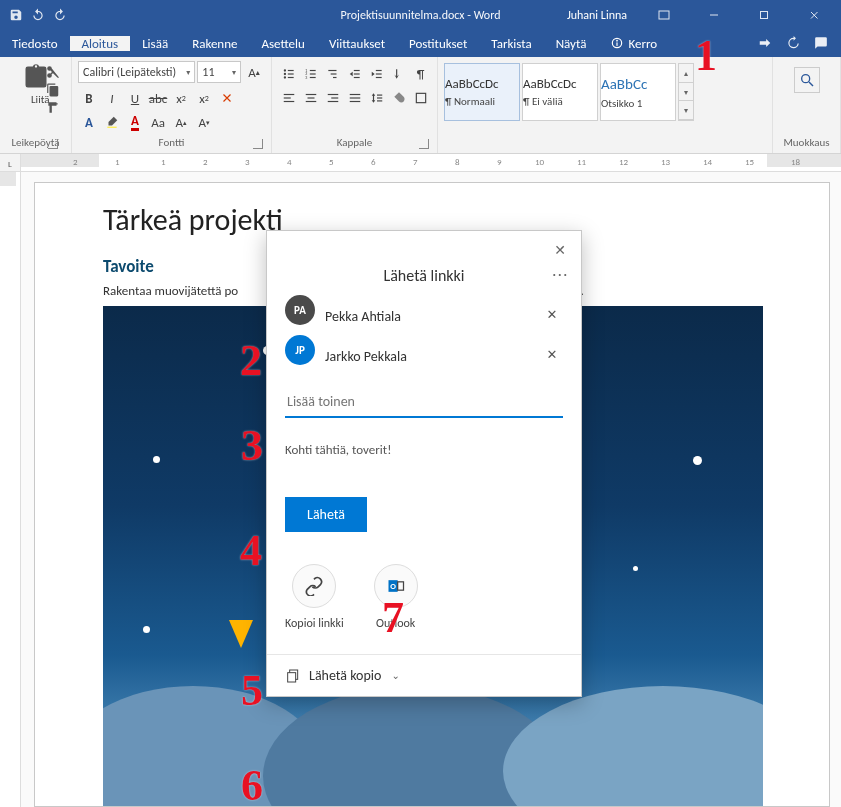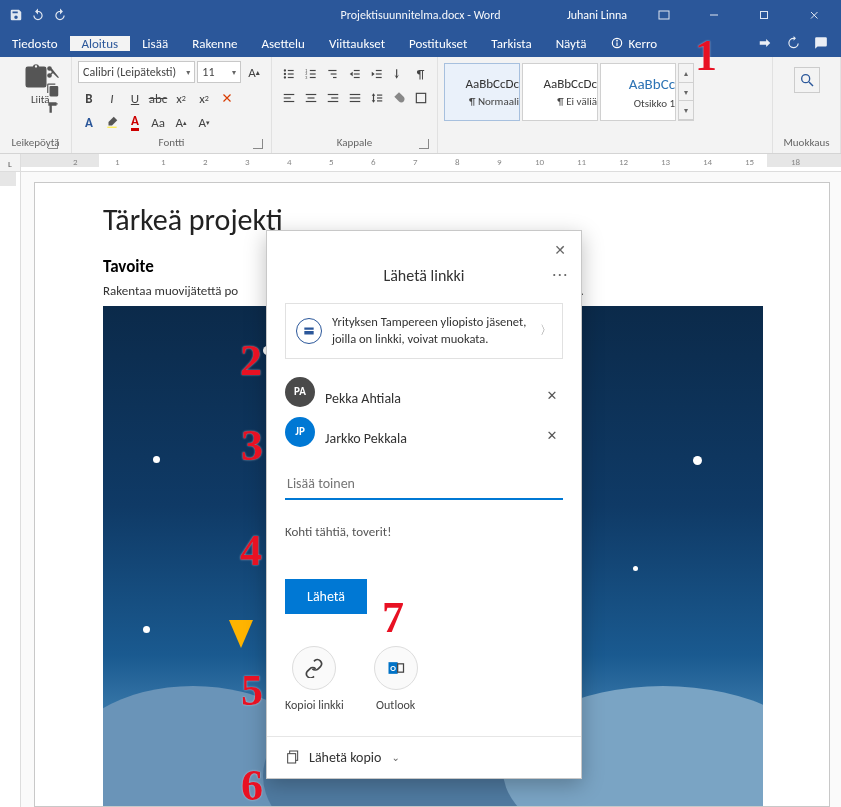--- a/index.html
+++ b/index.html
@@ -33,42 +33,42 @@
 .font-row1{display:flex;gap:2px;margin-bottom:4px}
 .font-name{width:118px;height:22px;border:1px solid #c8c8c8;background:#fff;font-size:12px;padding:2px 4px;display:flex;align-items:center;justify-content:space-between}
 .font-size{width:44px;height:22px;border:1px solid #c8c8c8;background:#fff;font-size:12px;padding:2px 4px;display:flex;align-items:center;justify-content:space-between}
 .dd-arrow{font-size:8px;color:#666}
 .font-row2,.font-row3{display:flex;gap:1px;align-items:center;margin-bottom:2px}
 .rbtn{width:22px;height:22px;display:flex;align-items:center;justify-content:center;border:1px solid transparent;font-size:13px}
 .rbtn svg{width:14px;height:14px;fill:#444}
 .para-group{width:166px}
 .styles-group{flex:1;display:flex;flex-direction:column}
 .styles-row{display:flex;gap:2px;flex:1;align-items:flex-start;padding-top:2px}
-.style-box{width:76px;height:58px;border:1px solid #d0d0d0;background:#fff;display:flex;flex-direction:column;align-items:flex-end;justify-content:center;font-size:11px}
+.style-box{width:76px;height:58px;border:1px solid #d0d0d0;background:#fff;display:flex;flex-direction:column;align-items:flex-start;justify-content:center;font-size:11px}
 .style-box.sel{border:1px solid #a7c0de;background:#eaf1fa}
 .style-preview{font-size:13px;color:#333;margin-bottom:4px}
 .style-preview.heading{color:#2e74b5;font-size:15px}
 .style-scroll{width:16px;height:58px;border:1px solid #d0d0d0;display:flex;flex-direction:column}
 .style-scroll div{flex:1;display:flex;align-items:center;justify-content:center;font-size:8px;color:#666;border-bottom:1px solid #d0d0d0}
 .edit-group{width:68px;align-items:center;justify-content:flex-start;padding-top:10px}
 .edit-icon{width:26px;height:26px;border:1px solid #ccc;display:flex;align-items:center;justify-content:center;margin-bottom:6px}
 .edit-icon svg{width:16px;height:16px;fill:#2b579a}
 
 .ruler-h{height:18px;background:#fff;border-bottom:1px solid #ddd;position:relative;font-size:9px;color:#888;overflow:hidden}
 .ruler-h .shade{position:absolute;top:0;bottom:4px;background:#e6e6e6}
 .ruler-corner{position:absolute;left:0;top:0;width:21px;height:18px;background:#f3f3f3;border-right:1px solid #ddd;display:flex;align-items:center;justify-content:center;font-size:9px;color:#555}
 .ruler-ticks{position:absolute;left:21px;right:0;top:0;bottom:0}
 .ruler-ticks span{position:absolute;top:2px;font-size:9px}
 
 .doc-wrap{position:absolute;left:0;right:0;top:172px;bottom:0;background:#fafafa;overflow:hidden}
 .ruler-v{position:absolute;left:0;top:0;bottom:0;width:21px;background:#fff;border-right:1px solid #ddd}
 .ruler-v .shade{position:absolute;left:0;right:4px;background:#e6e6e6}
 .page{position:absolute;left:34px;top:10px;width:796px;background:#fff;border:1px solid #c8c8c8;padding:18px 68px 0 68px}
 .doc-h1{font-family:"Calibri Light",Calibri,sans-serif;font-size:30px;color:#222;margin-bottom:18px;font-weight:400}
-.doc-h2{font-family:"Calibri Light",Calibri,sans-serif;font-size:17px;color:#000000;margin-bottom:6px}
+.doc-h2{font-family:"Calibri Light",Calibri,sans-serif;font-size:17px;color:#0c4a6e;margin-bottom:6px}
 .doc-p{font-size:13px;color:#333;margin-bottom:8px}
 .doc-img{width:660px;height:500px;background:linear-gradient(180deg,#0b2a4a 0%,#0f3a66 40%,#1a5a90 70%,#6aa8d2 100%);position:relative;overflow:hidden}
 .star{position:absolute;width:7px;height:7px;background:#fff;border-radius:50%}
 .star.s1{left:50px;top:150px}
 .star.s2{left:160px;top:40px;width:9px;height:9px}
 .star.s3{left:410px;top:48px}
 .star.s4{left:590px;top:150px;width:9px;height:9px}
 .star.s5{left:530px;top:260px;width:5px;height:5px}
 .star.s6{left:40px;top:320px}
 .cloud{position:absolute;background:#6a94b8;border-radius:50%}
@@ -464,29 +464,20 @@
   </div>
 </div>
 
 <div class="share-dialog">
   <div class="sd-head">
     <div class="sd-close">✕</div>
     <div class="sd-title">Lähetä linkki</div>
     <div class="sd-more">···</div>
   </div>
   <div class="sd-body">
-    <div class="perm-box">
-      <div class="perm-icon">
-          <svg viewBox="0 0 24 24">
-            <path d="M4 6h16v4H4zM4 12h16v6H4z"></path>
-          </svg>
-        </div>
-      <div class="perm-text">Yrityksen Tampereen yliopisto jäsenet, joilla on linkki, voivat muokata.</div>
-      <div class="perm-chev">〉</div>
-    </div>
 
     <div class="person">
       <div class="avatar pa">PA</div>
       <div class="person-name">Pekka Ahtiala</div>
       <div class="person-x">✕</div>
     </div>
     <div class="person">
       <div class="avatar jp">JP</div>
       <div class="person-name">Jarkko Pekkala</div>
       <div class="person-x">✕</div>

